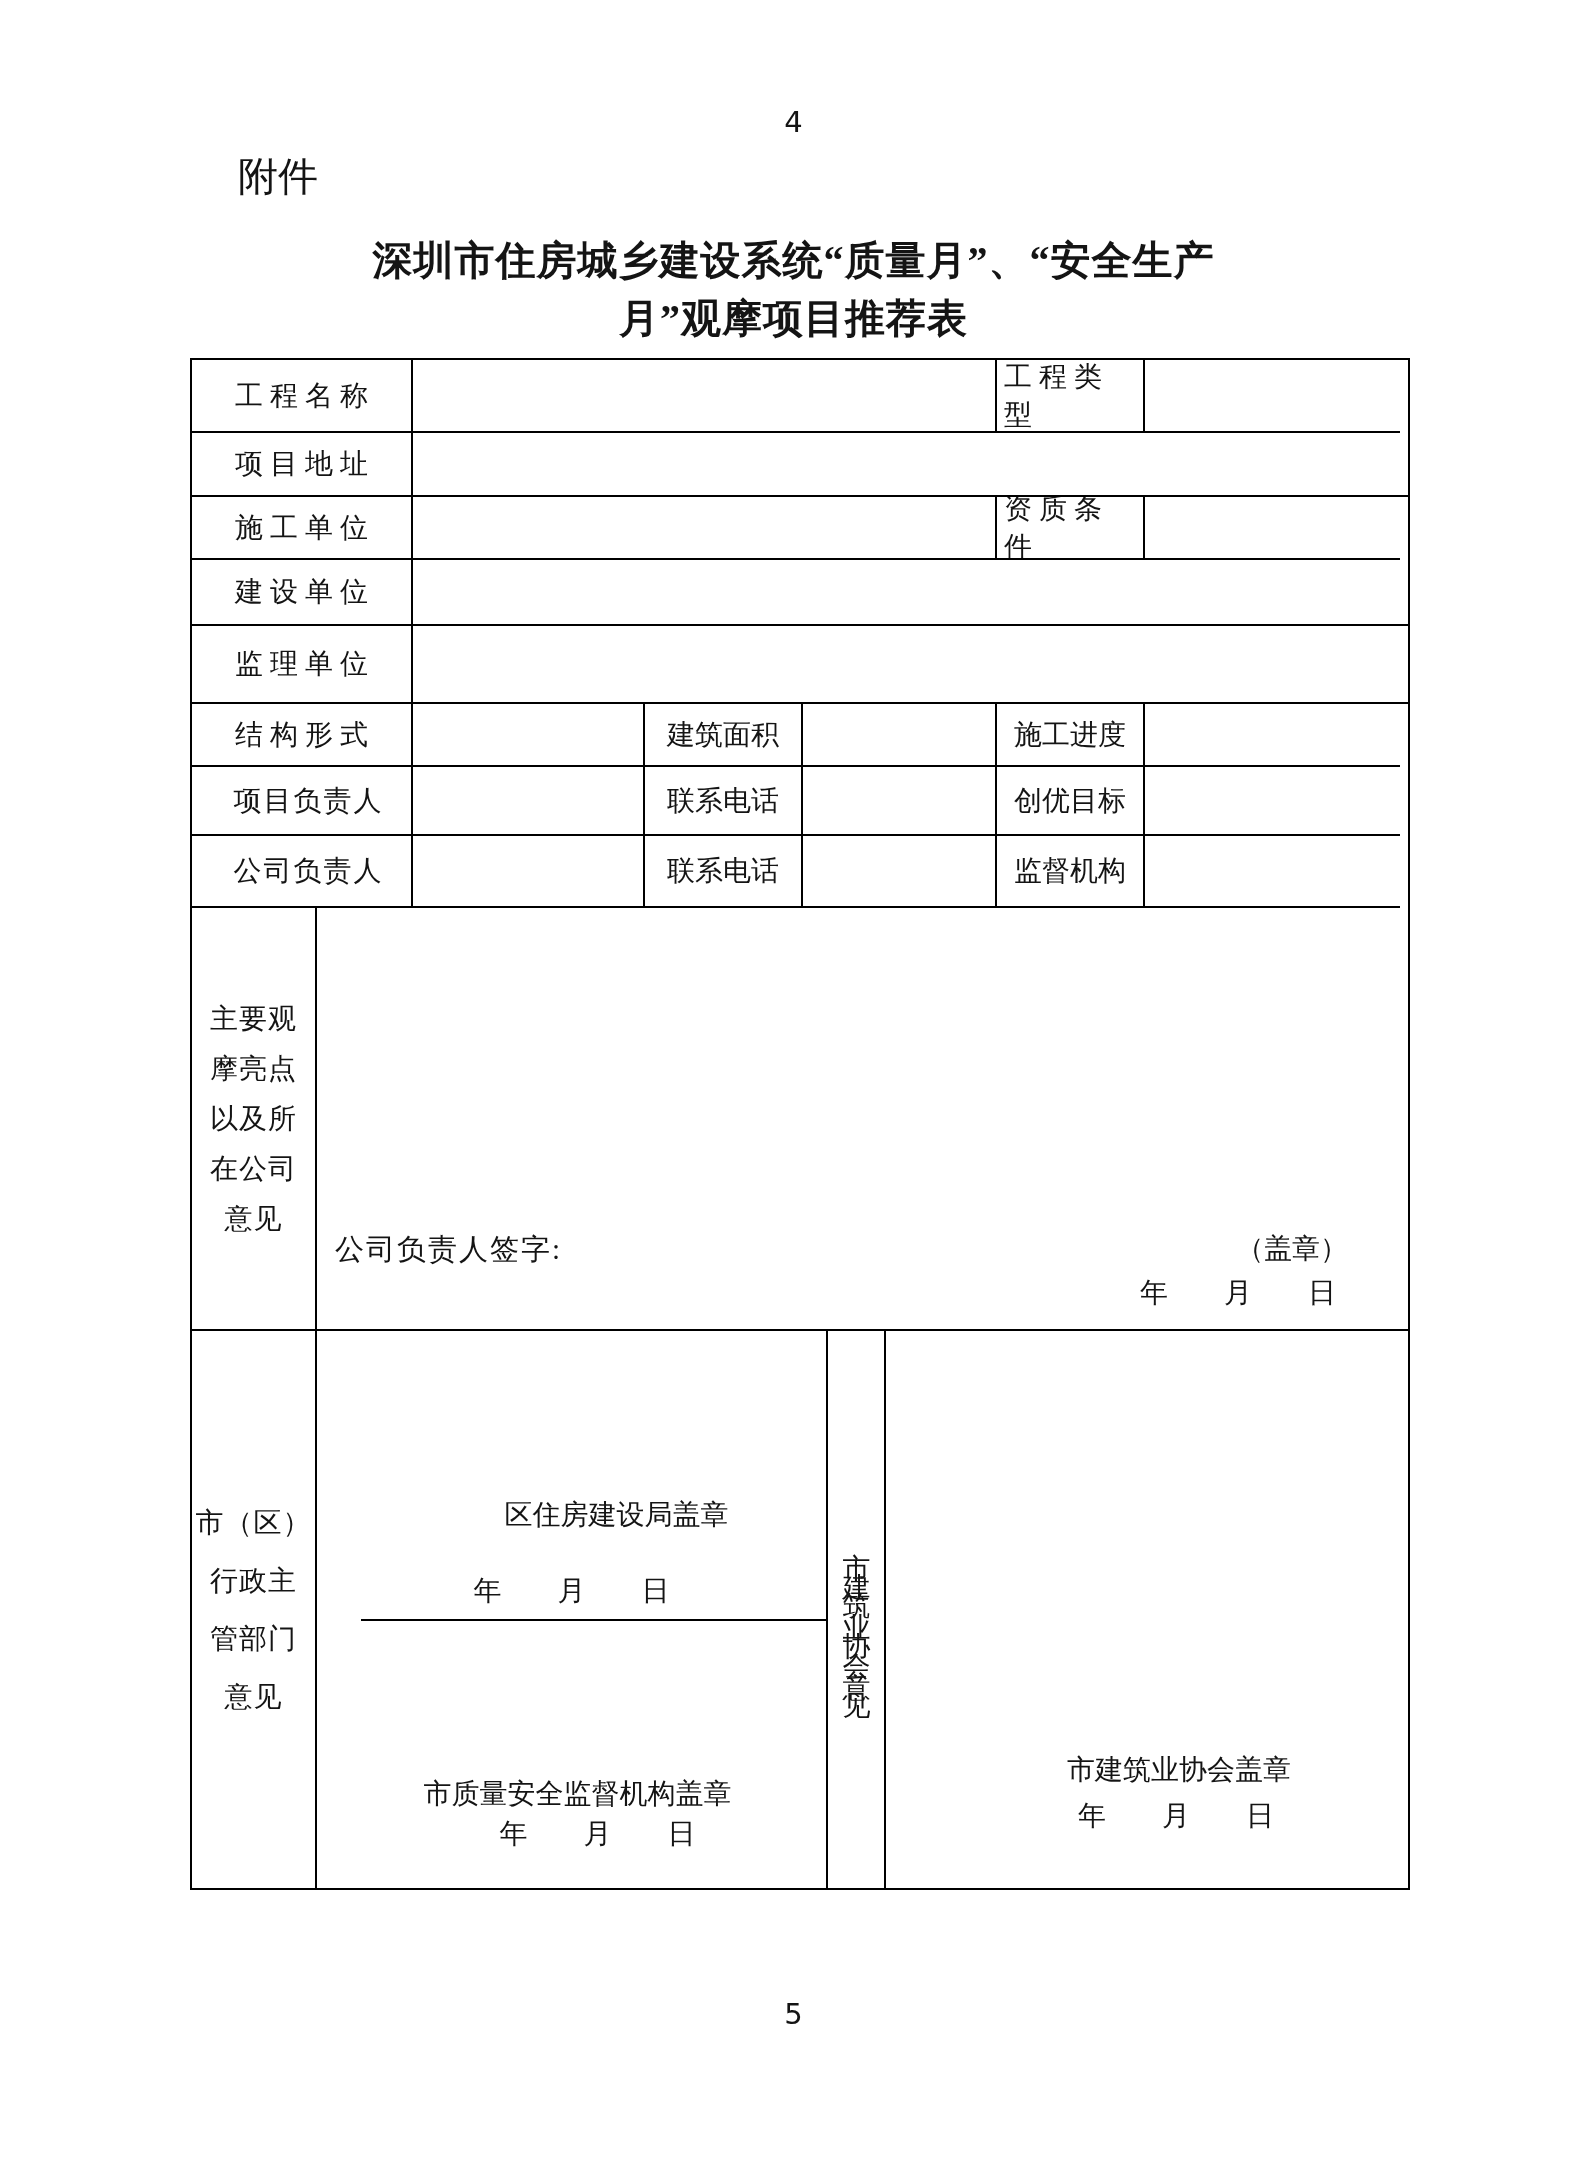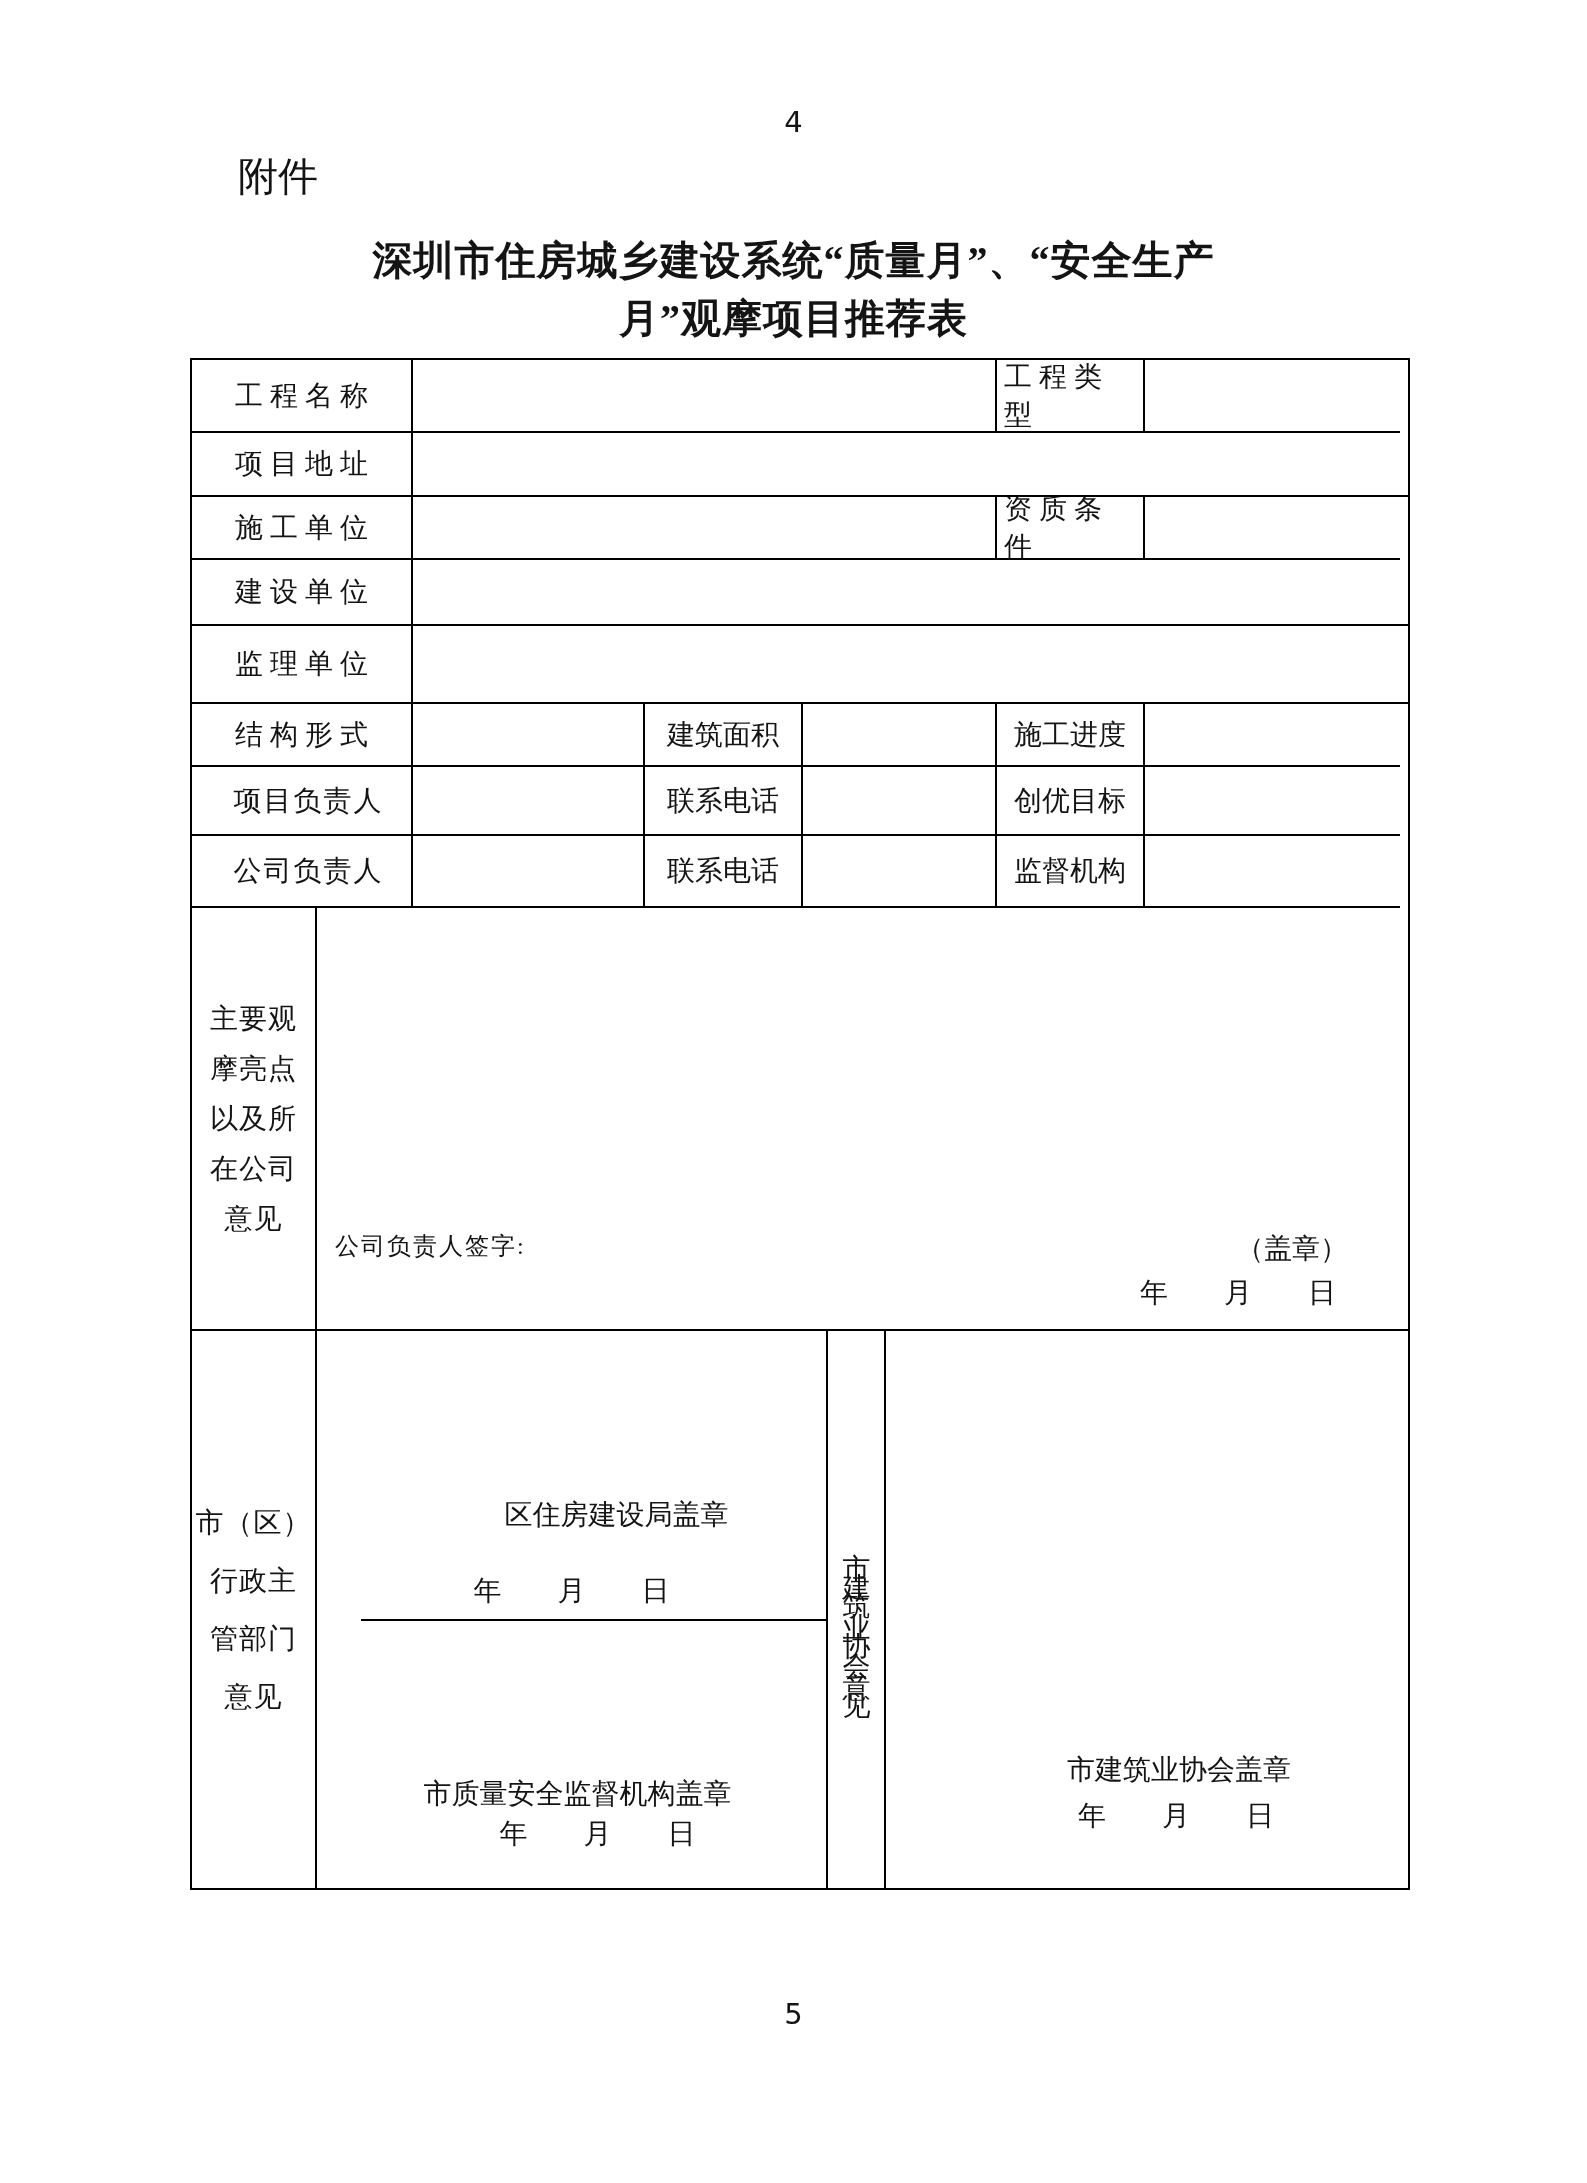--- a/index.html
+++ b/index.html
@@ -63,21 +63,21 @@
   .w-bigcontent{width:1091px;}
   .w-midcol{width:511px;}
   .w-vcol{width:58px;}
   .w-rightcol{width:522px;}
   
   .stacked{flex-direction:column;justify-content:center;}
   .stacked div{line-height:50px;letter-spacing:1px;}
   .stacked.wide-gap div{line-height:58px;}
   
   .rel{position:relative;display:block;}
-  .sig-label{position:absolute;left:18px;top:322px;font-size:24px;letter-spacing:2px;}
+  .sig-label{position:absolute;left:18px;top:322px;font-size:29px;letter-spacing:2px;}
   .seal-hint{position:absolute;right:60px;top:322px;font-size:28px;}
   .big-date{position:absolute;right:72px;top:366px;font-size:28px;}
   
   .midcol{display:flex;flex-direction:column;padding:0;}
   .sub1{position:relative;height:290px;border-bottom:2px solid #000;box-sizing:border-box;margin-left:44px;}
   .sub2{position:relative;flex:1;padding-left:20px;}
   .center-line{position:absolute;left:0;right:0;text-align:center;font-size:28px;}
   .vertical-label{
     writing-mode:vertical-rl;
     text-orientation:upright;

